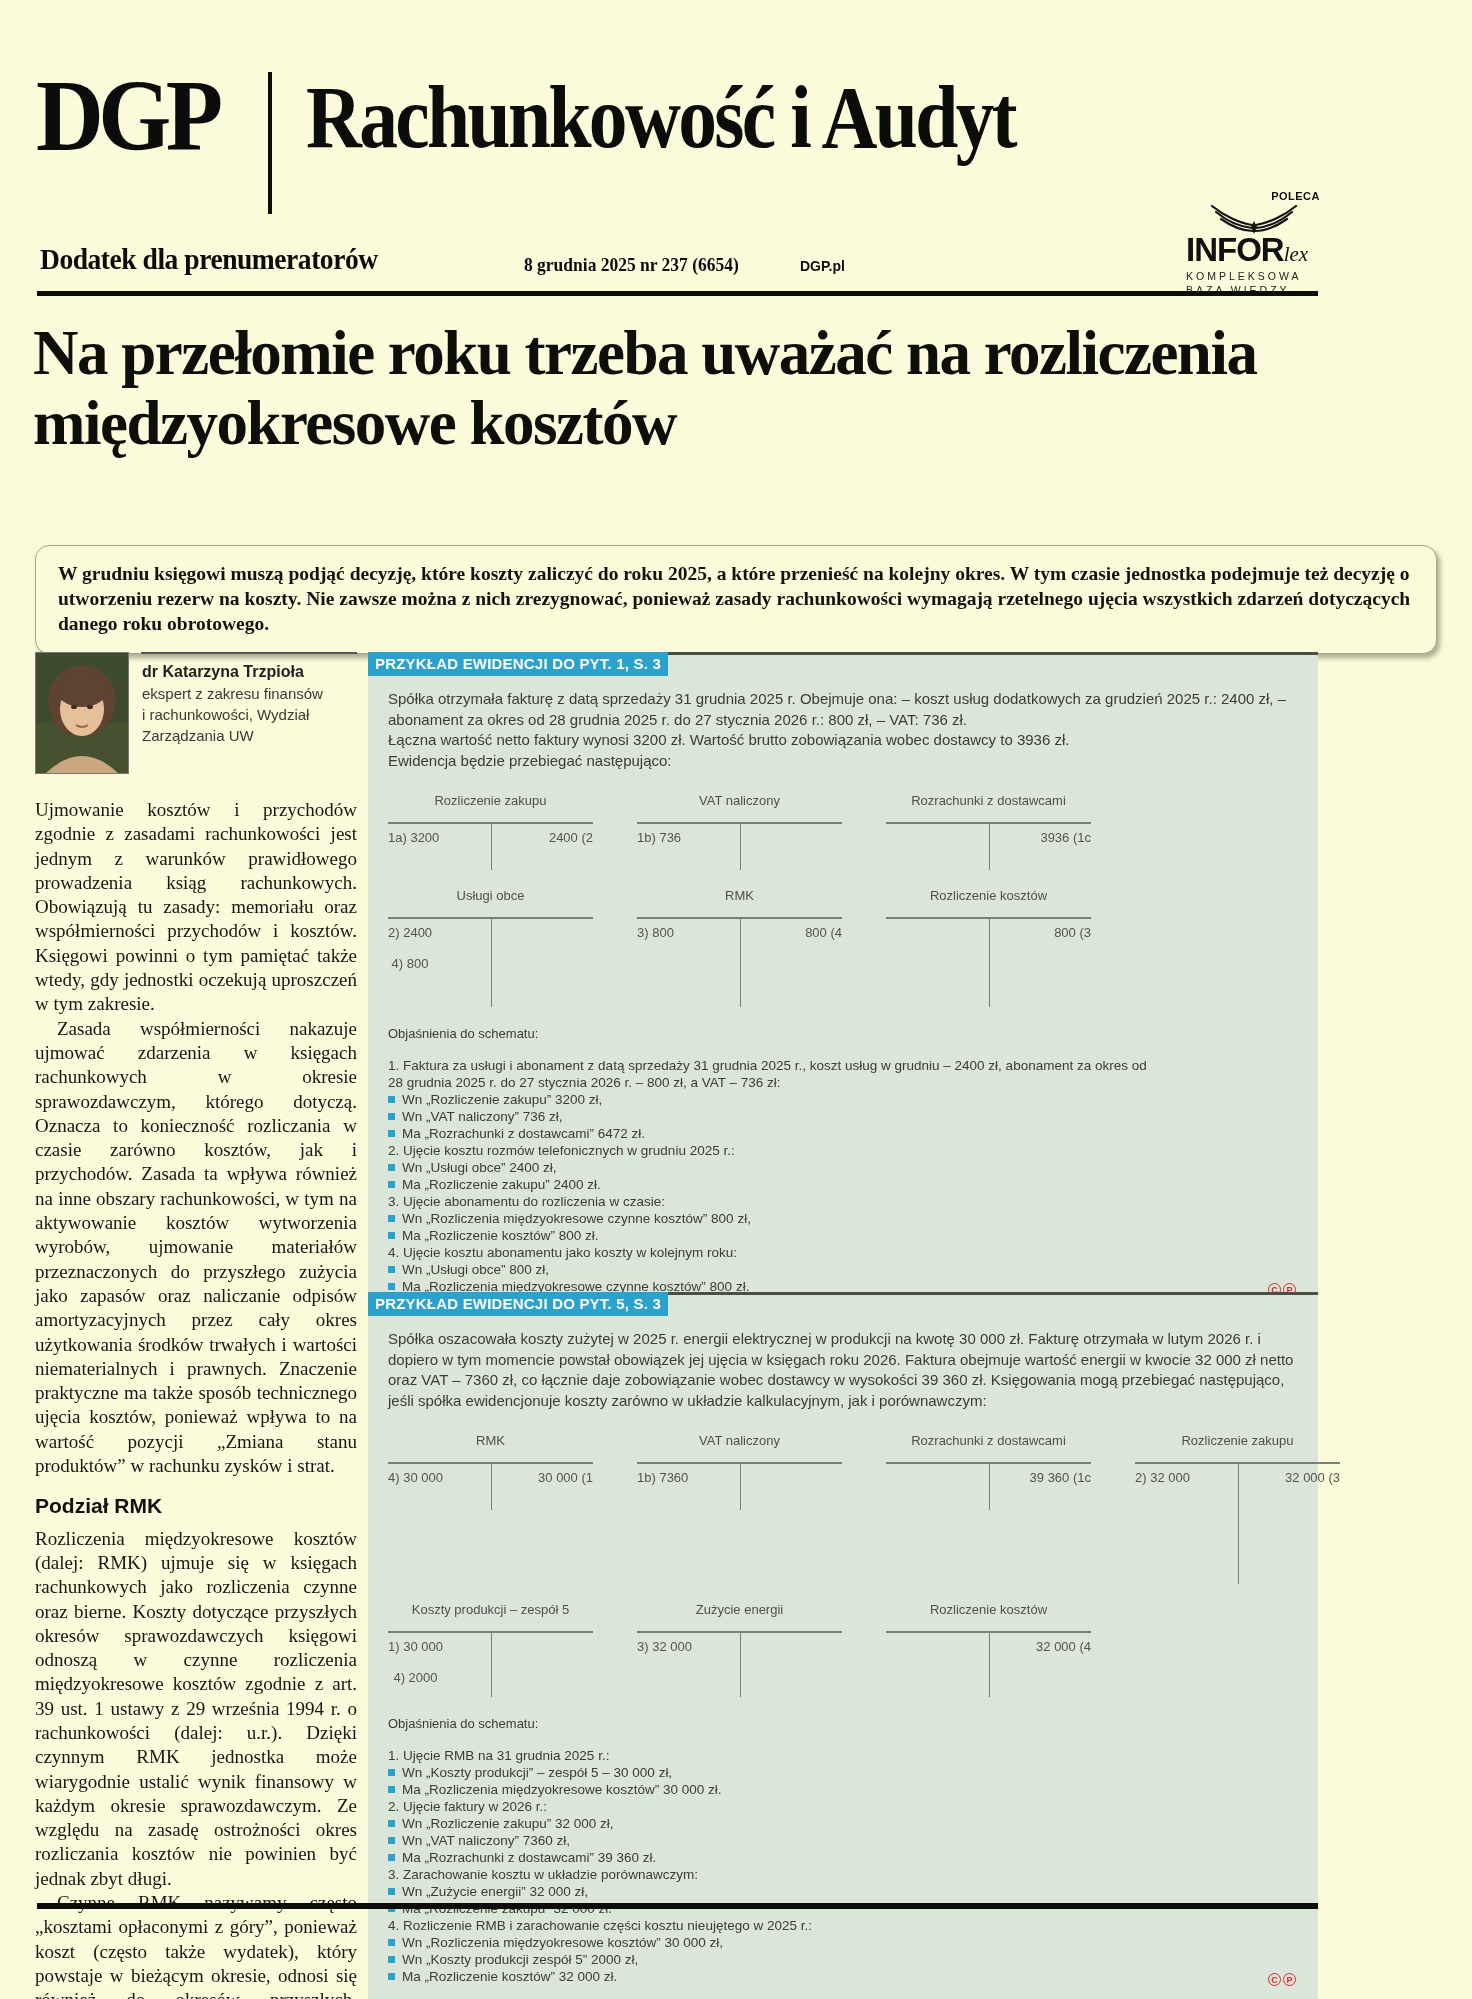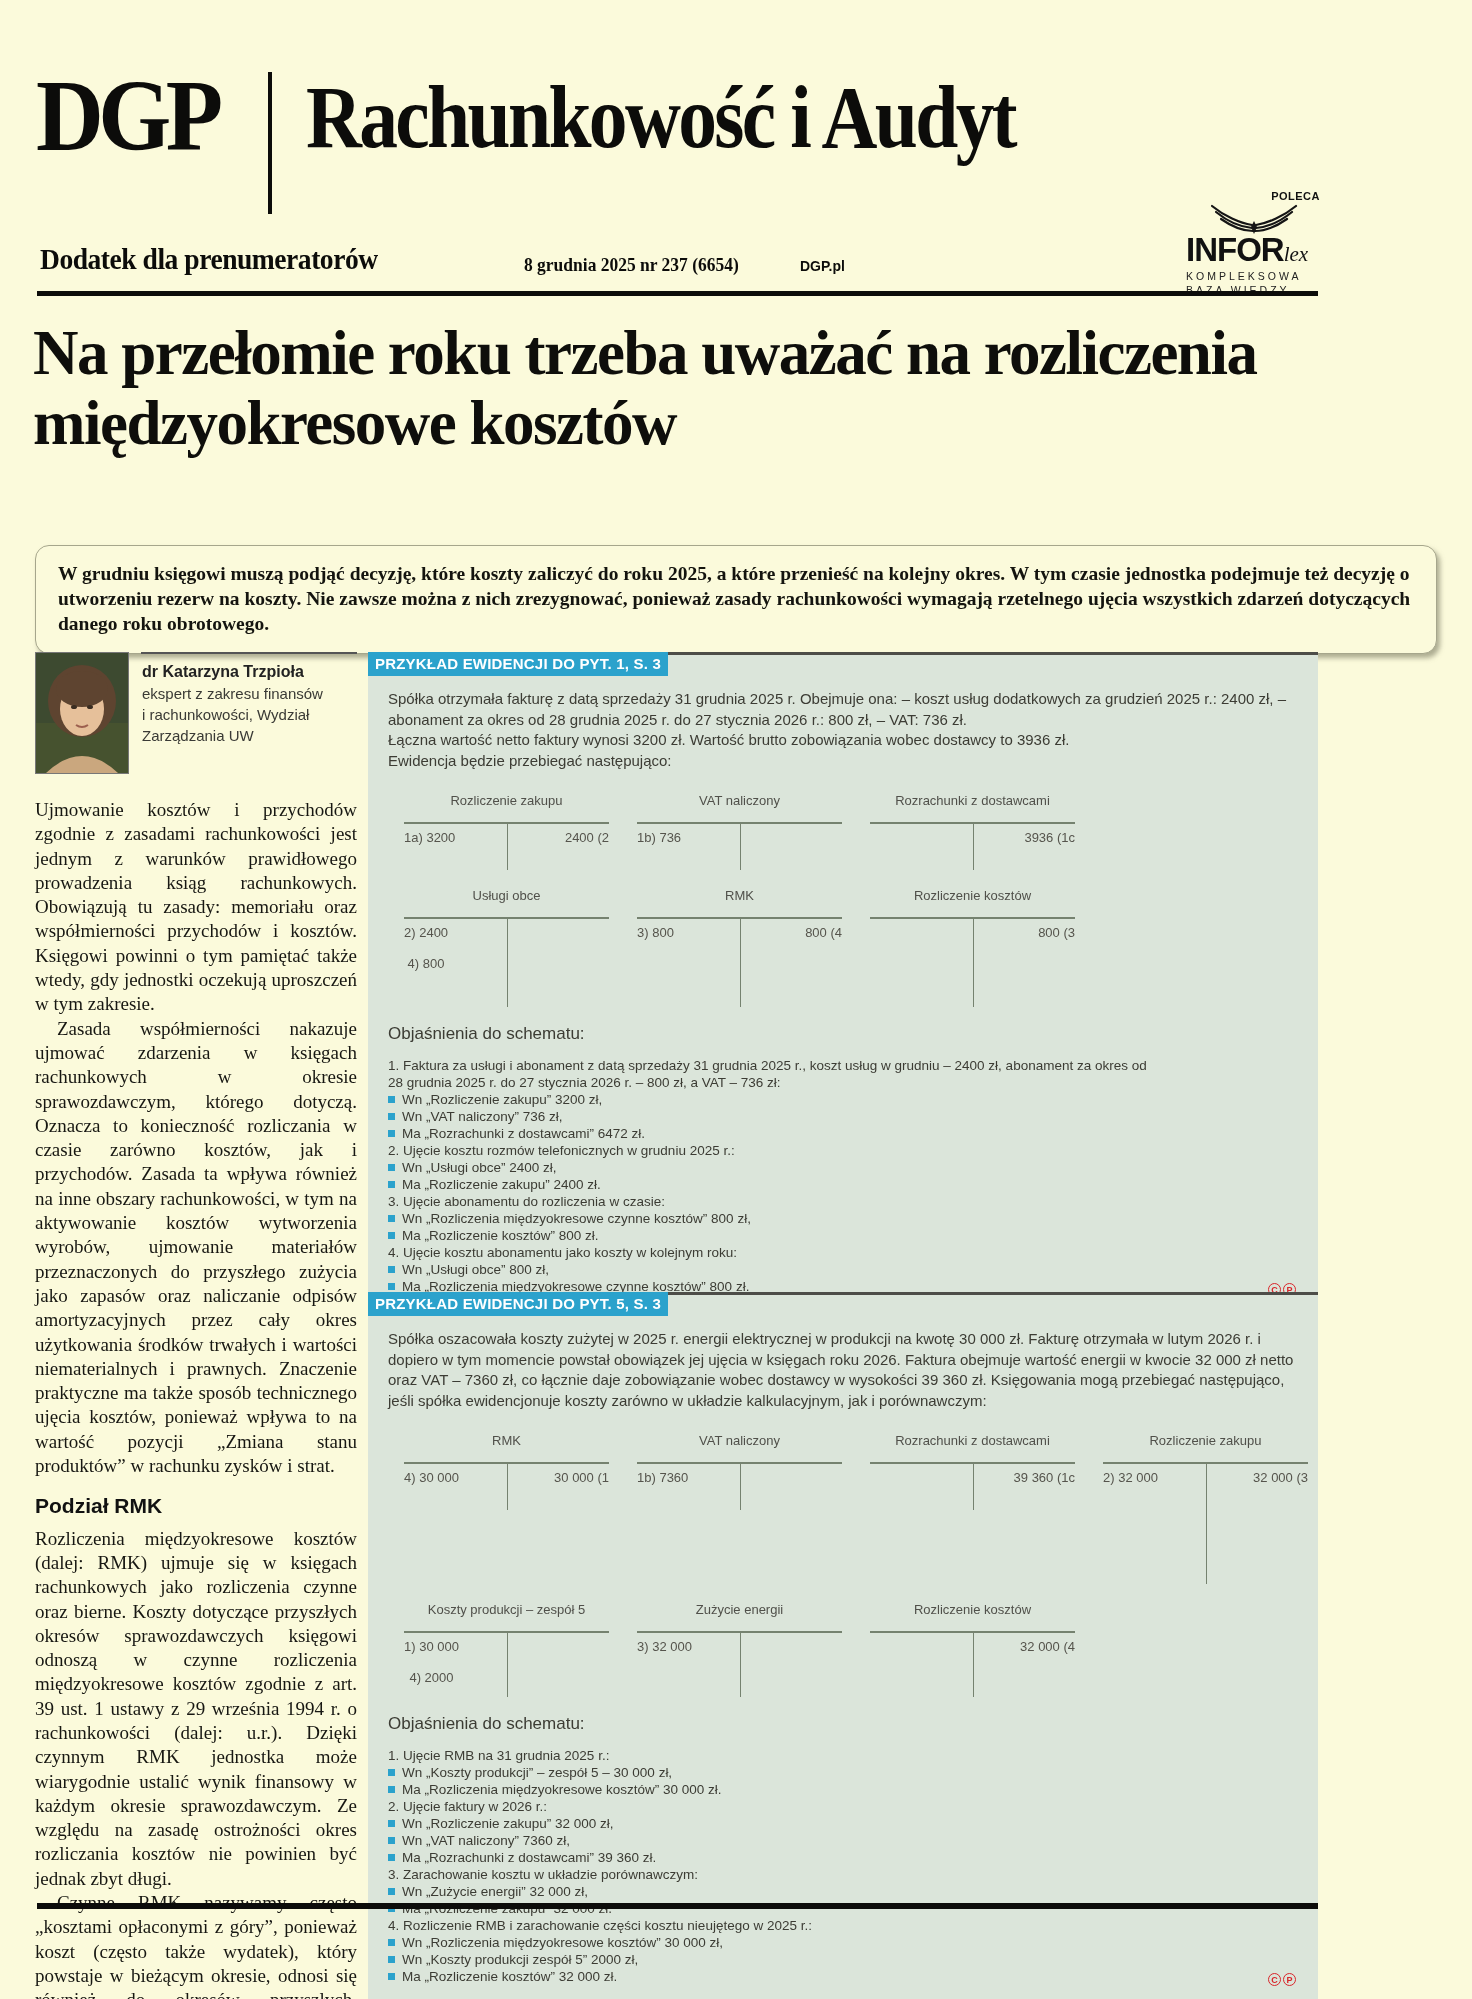--- a/index.html
+++ b/index.html
@@ -80,31 +80,31 @@
   }
   .ex1{top:652px;min-height:633px;}
   .ex2{top:1292px;min-height:597px;}
   .ex-chip{
     position:absolute;left:0;top:-3px;height:24px;line-height:24px;
     background:#2BA2CC;color:#fff;font-weight:bold;font-size:15px;
     padding:0 7px;letter-spacing:.2px;white-space:nowrap;
   }
   .ex-intro{margin-top:34px;font-size:15px;line-height:20.5px;color:#3c3c34;}
   .ex-rows{margin-top:22px;}
-  .tacc-row{display:flex;gap:28px;margin-bottom:18px;margin-left:16px;}
+  .tacc-row{display:flex;gap:44px;margin-bottom:18px;}
   .tacc{width:205px;flex:0 0 auto;}
   .tacc-name{text-align:center;font-size:13px;color:#50504a;margin-bottom:14px;white-space:nowrap;}
   .tacc-body{position:relative;border-top:2.5px solid #75826f;}
   .tacc-body::before{content:"";position:absolute;left:50%;top:0;bottom:0;width:1.5px;background:#75826f;}
   .tacc-left,.tacc-right{position:absolute;top:6px;font-size:13px;color:#55544c;}
   .tacc-left{left:0;text-align:center;}
   .tacc-right{right:0;text-align:right;}
   .tacc-left div,.tacc-right div{line-height:16px;margin-bottom:15px;white-space:nowrap;}
   .ex-notes{margin-top:14px;font-size:13.5px;line-height:17px;color:#3c3c34;}
-  .ex-notes-title{font-size:17px;line-height:18px;color:#3c3c34;}
+  .ex-notes-title{font-size:13px;line-height:18px;color:#3c3c34;}
   .note{white-space:nowrap;}
   .bullet-sq{display:inline-block;width:7px;height:7px;background:#2BA2CC;margin-right:7px;vertical-align:1px;}
   .cp-row{text-align:right;margin-top:-16px;padding-right:2px;height:16px;}
   .cp{
     display:inline-block;width:13px;height:13px;line-height:13px;border-radius:50%;
     border:1.2px solid #D9262B;color:#D9262B;font-size:9px;font-weight:bold;text-align:center;
     font-family:"Liberation Sans",sans-serif;margin-left:2px;box-sizing:border-box;
   }
 </style>
 </head>

